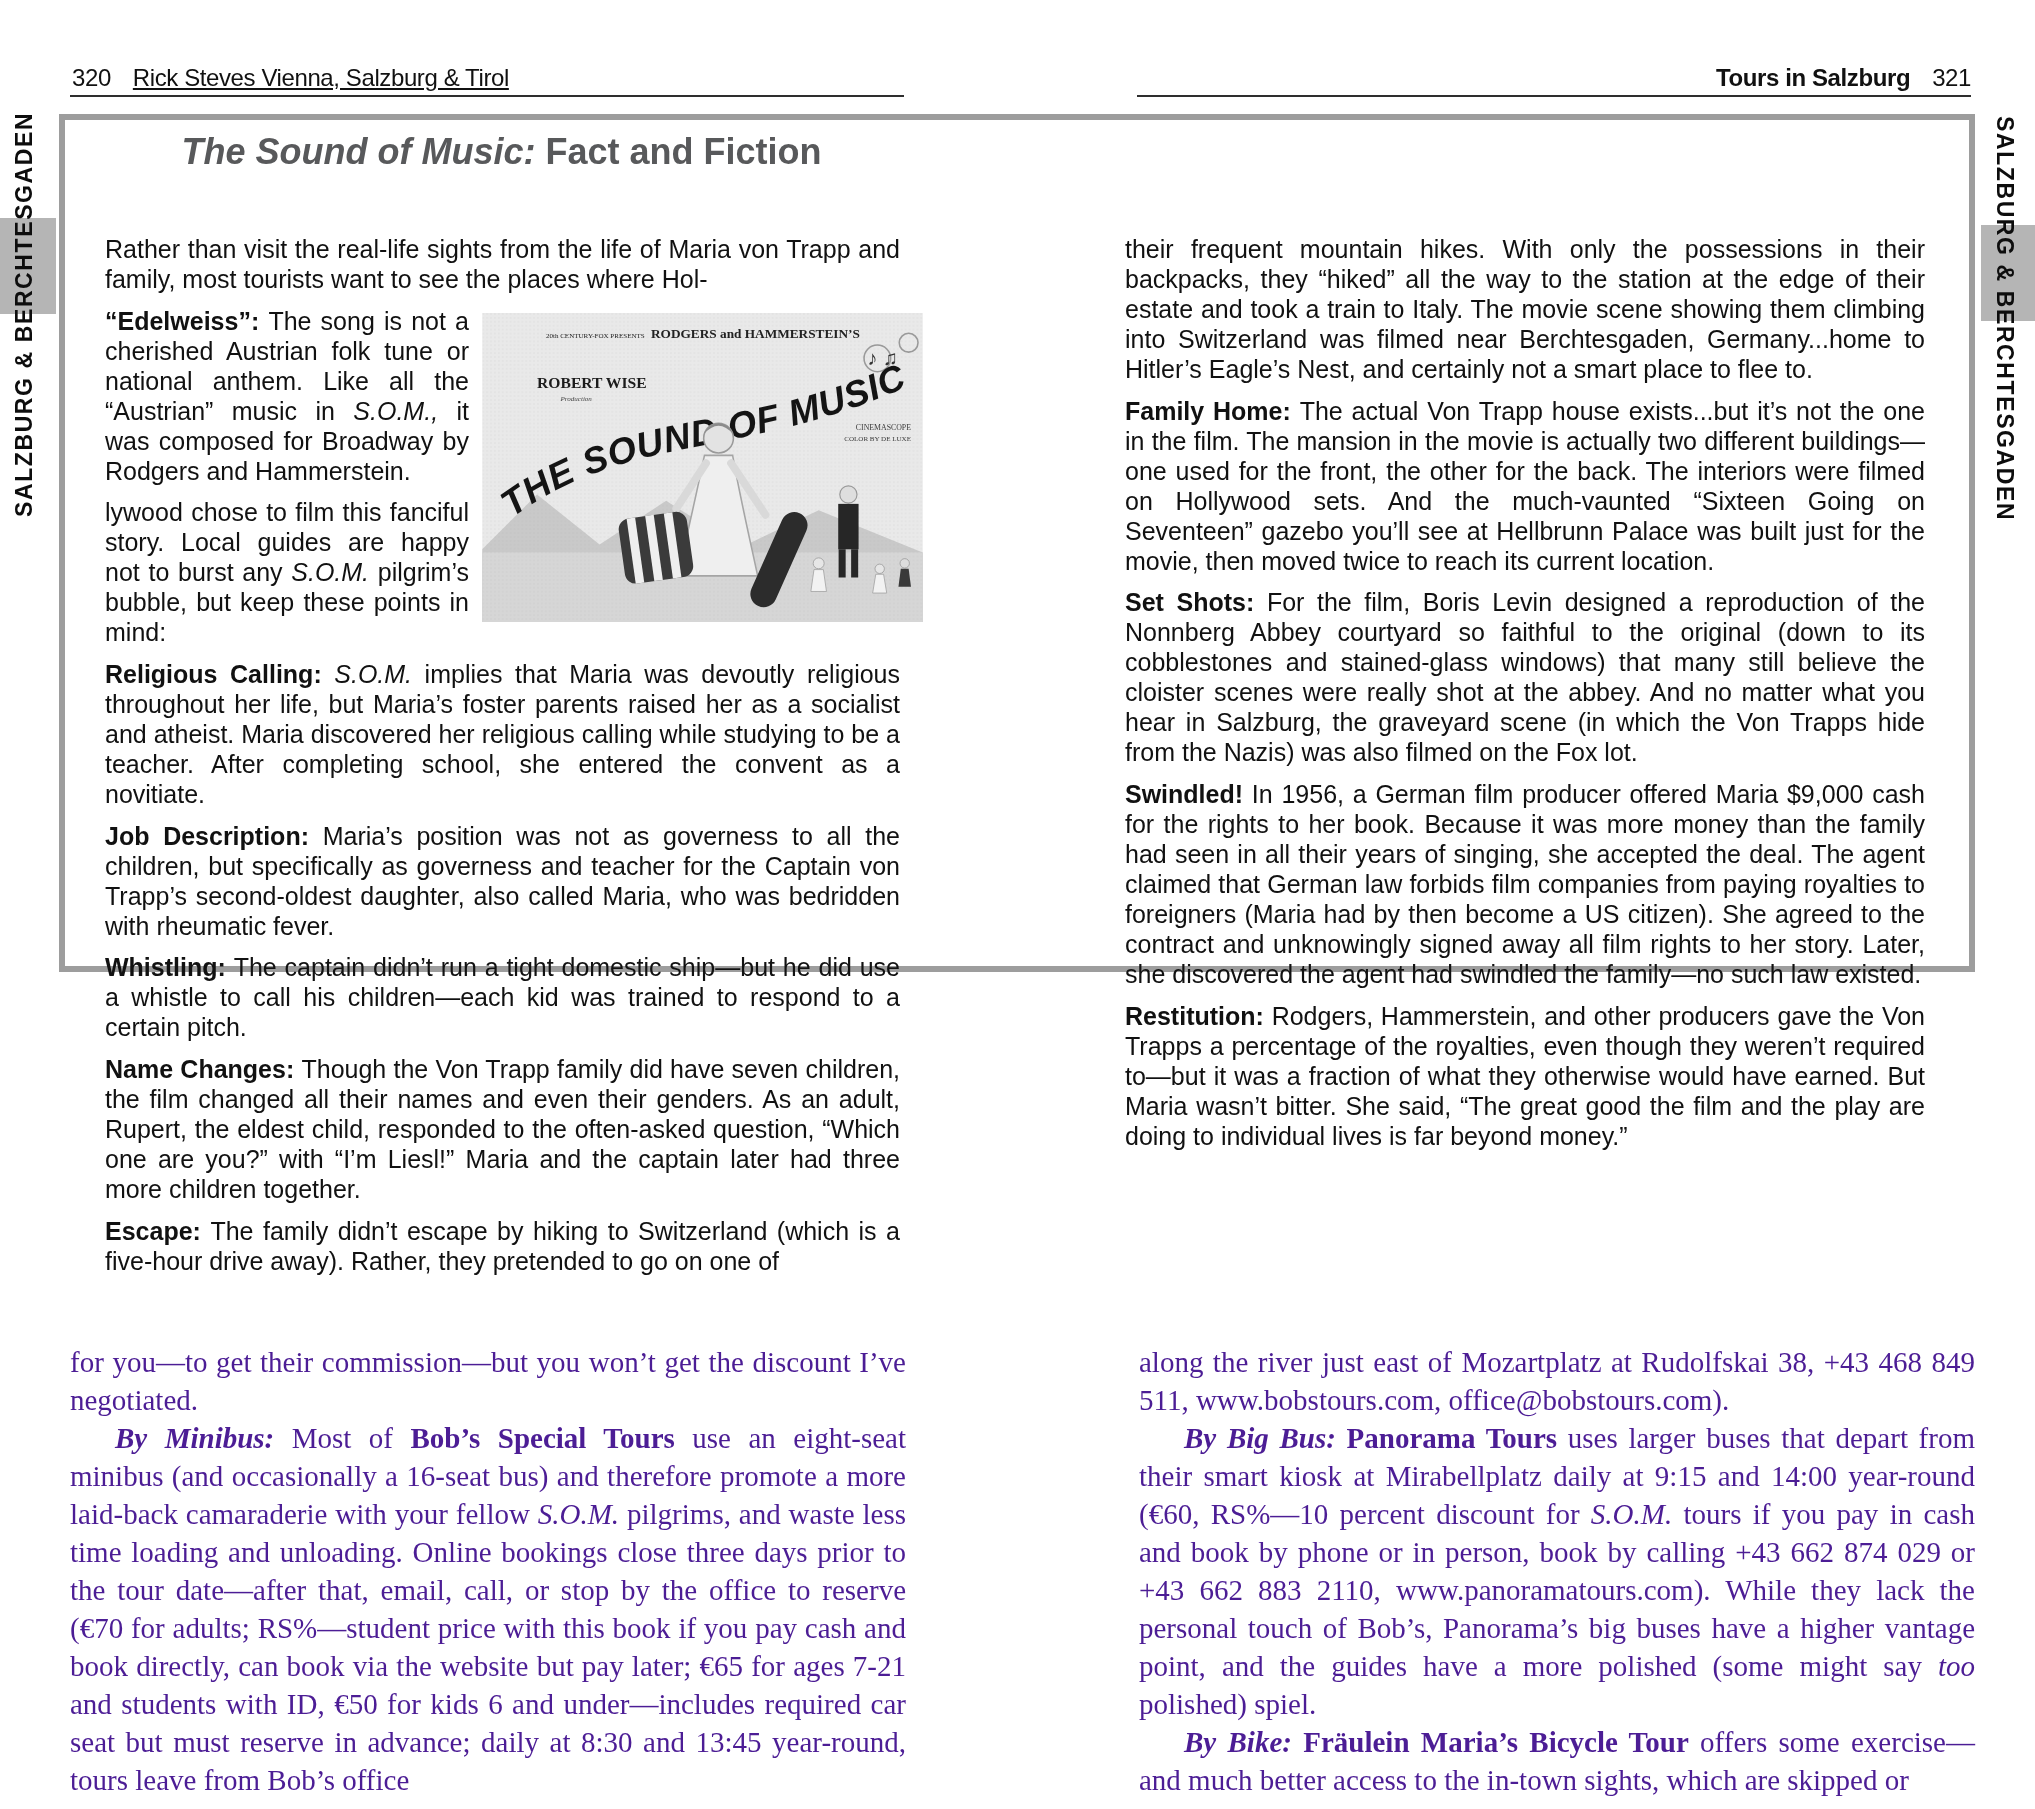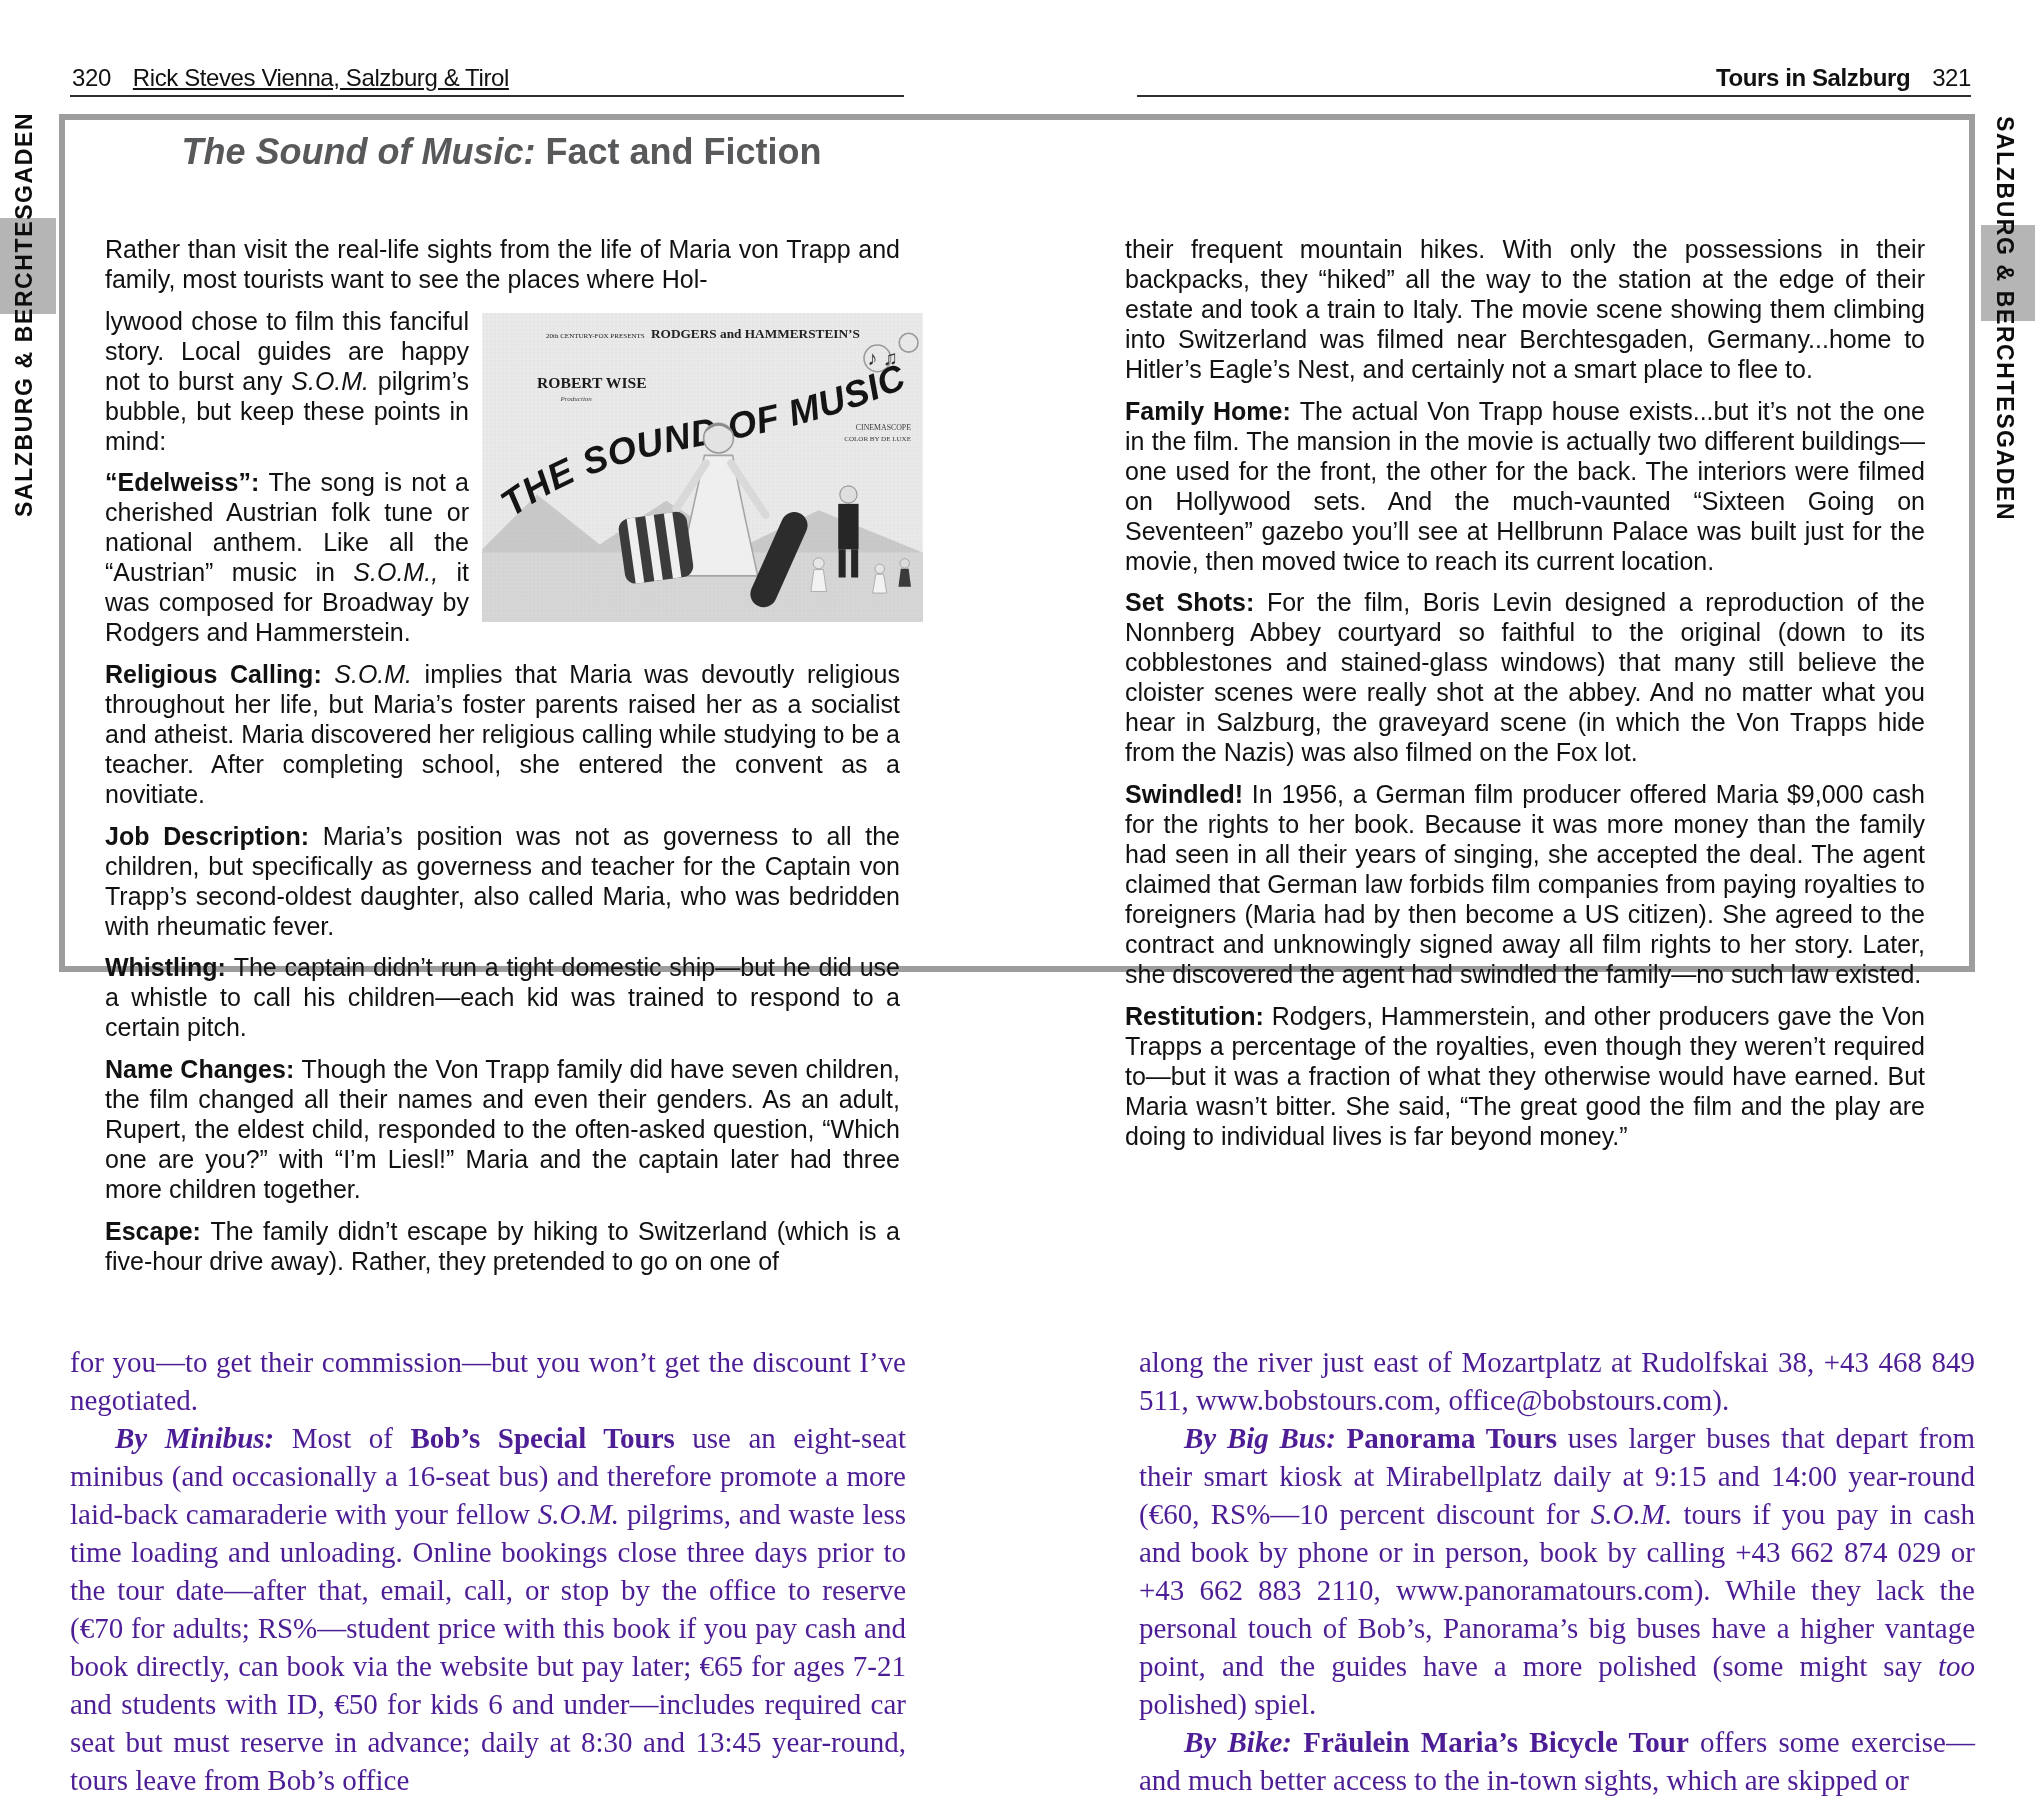--- a/index.html
+++ b/index.html
@@ -71,22 +71,22 @@
   </header>
   <div class="rule rule-right"></div>
 
   <section class="som-box">
     <h2 class="box-title"><em>The Sound of Music:</em><span> Fact and Fiction</span></h2>
 
     <div class="box-col box-col-left">
       <p class="bp"><span>Rather than visit the real-life sights from the life of Maria von Trapp and family, most tourists want to see the places where Hol-</span></p>
       <div class="wrap-row">
         <div class="wrap-text">
+          <p class="bp"><span class="b">“Edelweiss”: </span><span>The song is not a cherished Austrian folk tune or national anthem. Like all the “Austrian” music in </span><span class="i">S.O.M.,</span><span> it was composed for Broadway by Rodgers and Hammerstein.</span></p>
           <p class="bp"><span>lywood chose to film this fanciful story. Local guides are happy not to burst any </span><span class="i">S.O.M.</span><span> pilgrim’s bubble, but keep these points in mind:</span></p>
-          <p class="bp"><span class="b">“Edelweiss”: </span><span>The song is not a cherished Austrian folk tune or national anthem. Like all the “Austrian” music in </span><span class="i">S.O.M.,</span><span> it was composed for Broadway by Rodgers and Hammerstein.</span></p>
         </div>
         <figure class="poster">
           <svg width="441" height="309" viewBox="0 0 563 395" xmlns="http://www.w3.org/2000/svg" style="font-size:32px">
             <defs>
               <pattern id="halftone" width="5" height="5" patternUnits="userSpaceOnUse">
                 <circle cx="1.2" cy="1.2" r="0.9" fill="#9a9a9a"></circle>
               </pattern>
             </defs>
             <rect x="0" y="0" width="563" height="395" fill="#e9e9e9"></rect>
             <path d="M0,302 L70,232 150,296 235,240 330,300 430,252 563,306 563,395 0,395 Z" fill="#c9c9c9"></path>

